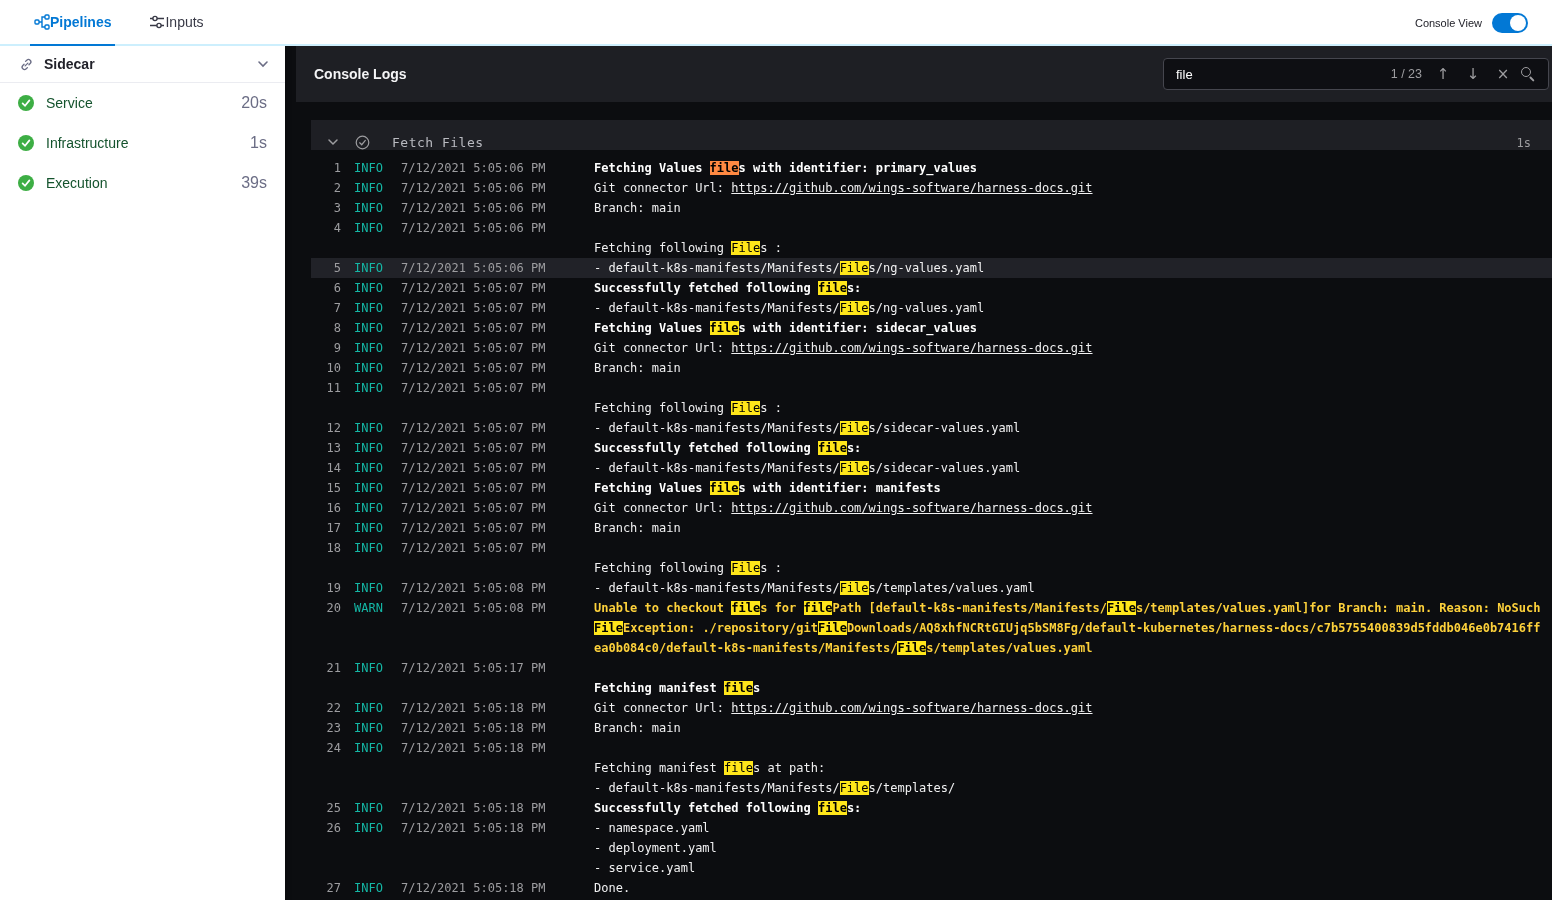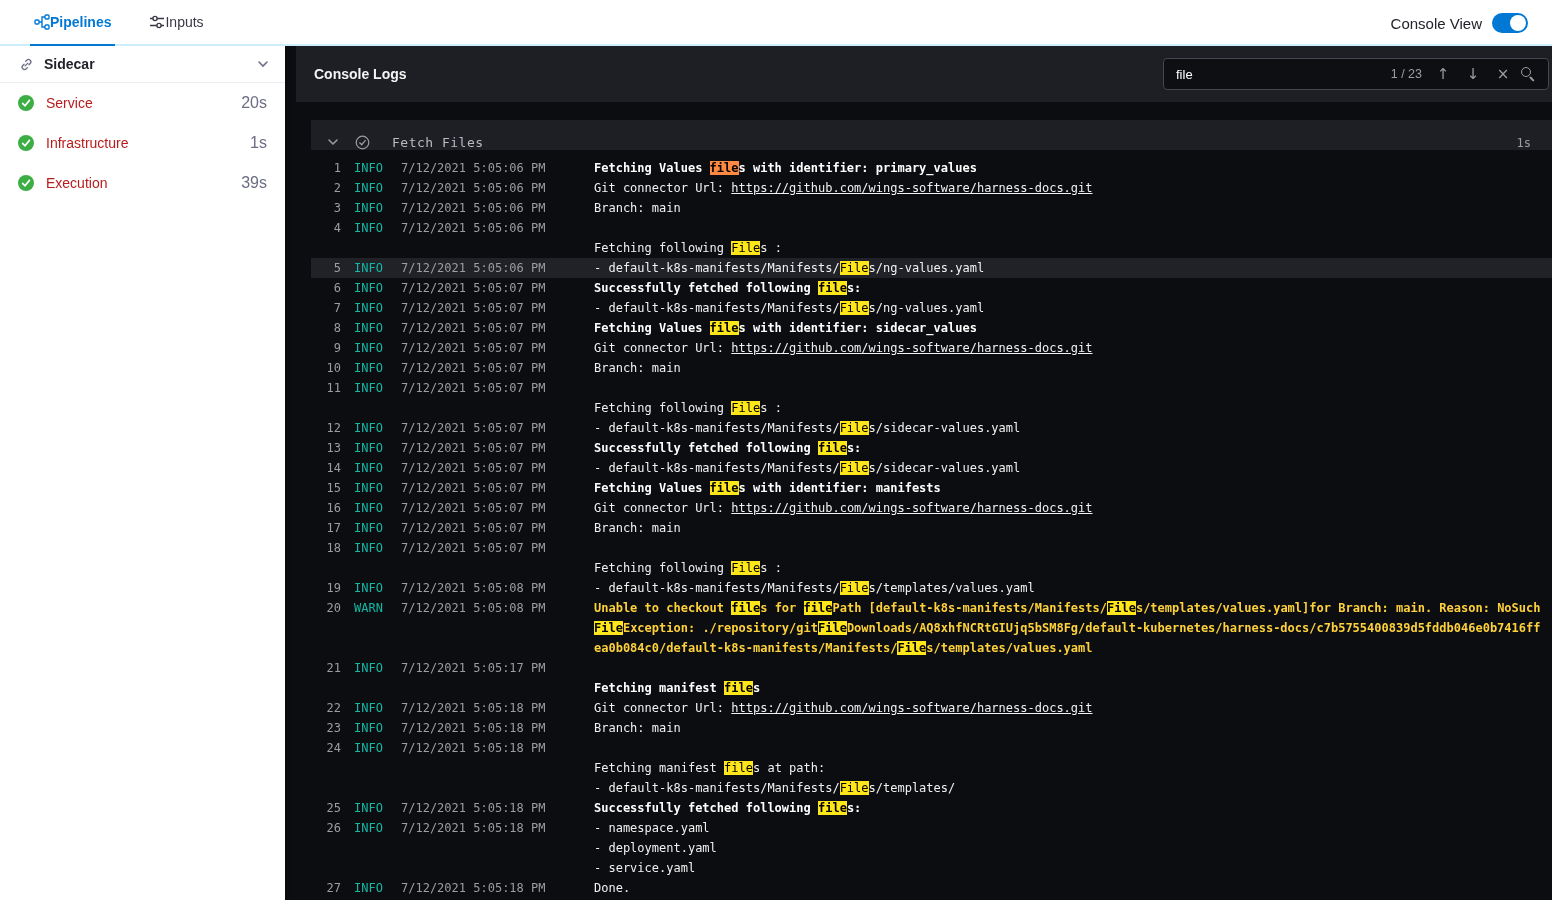--- a/index.html
+++ b/index.html
@@ -7,35 +7,35 @@
               font-family:"Liberation Sans", sans-serif; }
 
   
   .topbar { position:absolute; top:0; left:0; width:1552px; height:46px; background:#ffffff;
             display:flex; align-items:stretch; box-shadow: inset 0 -2px 0 #cdeffd; z-index:5; }
   .tab { display:flex; align-items:center; height:46px; padding:0 4px; margin-left:30px;
          font-size:14px; color:#383946; border-bottom:2px solid transparent; cursor:pointer; }
   .tab.active { color:var(--accent,#0278d5); border-bottom-color:var(--accent,#0278d5); font-weight:bold; }
   .icon16 { display:inline-flex; width:16px; height:16px; align-items:center; justify-content:center; }
   .flex-spacer { flex:1; }
-  .cv-label { font-size:15px; color:#22222a; align-self:center; }
+  .cv-label { font-size:11px; color:#22222a; align-self:center; }
   .toggle { width:36px; height:20px; border-radius:10px; background:var(--accent,#0278d5);
             position:relative; margin:0 24px 0 10px; align-self:center; cursor:pointer; }
   .toggle .knob { position:absolute; right:2px; top:2px; width:16px; height:16px; border-radius:50%; background:#fff; }
 
   
   .sidebar { position:absolute; top:46px; left:0; width:285px; height:882px; background:#ffffff;
              box-shadow: 2px 0 5px rgba(0,0,0,0.18); z-index:4; }
   .sidebar-header { height:37px; display:flex; align-items:center; padding:0 14px 0 18px;
                     border-bottom:1px solid #ebecf1; cursor:pointer; }
   .sidebar-title { font-size:14px; font-weight:bold; color:#22222a; margin-left:10px; flex:1; }
   .chev { display:inline-flex; align-items:center; justify-content:center; width:16px; height:16px; color:#6b6d85; cursor:pointer; }
   .stage { height:40px; display:flex; align-items:center; padding:0 18px; cursor:pointer; }
   .stage-icon { display:inline-flex; width:16px; height:16px; }
-  .stage-label { font-size:14px; color:#b91c1c; margin-left:12px; flex:1; }
+  .stage-label { font-size:14px; color:#14532d; margin-left:12px; flex:1; }
   .stage-duration { font-size:16px; color:#6b6d85; }
   .stage.selected { background:var(--accent,#0278d5); }
   .stage.selected .stage-label, .stage.selected .stage-duration { color:#ffffff; }
 
   
   .console { position:absolute; top:46px; left:296px; width:1267px; height:854px; background:#0c0d10; }
   .console-header { height:56px; background:#1e1f24; display:flex; align-items:center;
                     justify-content:space-between; padding:0 14px 0 18px; }
   .console-title { font-size:14px; font-weight:bold; color:#f4f4f6; }
   .searchbox { display:flex; align-items:center; width:386px; height:32px; background:#0e0f13;

